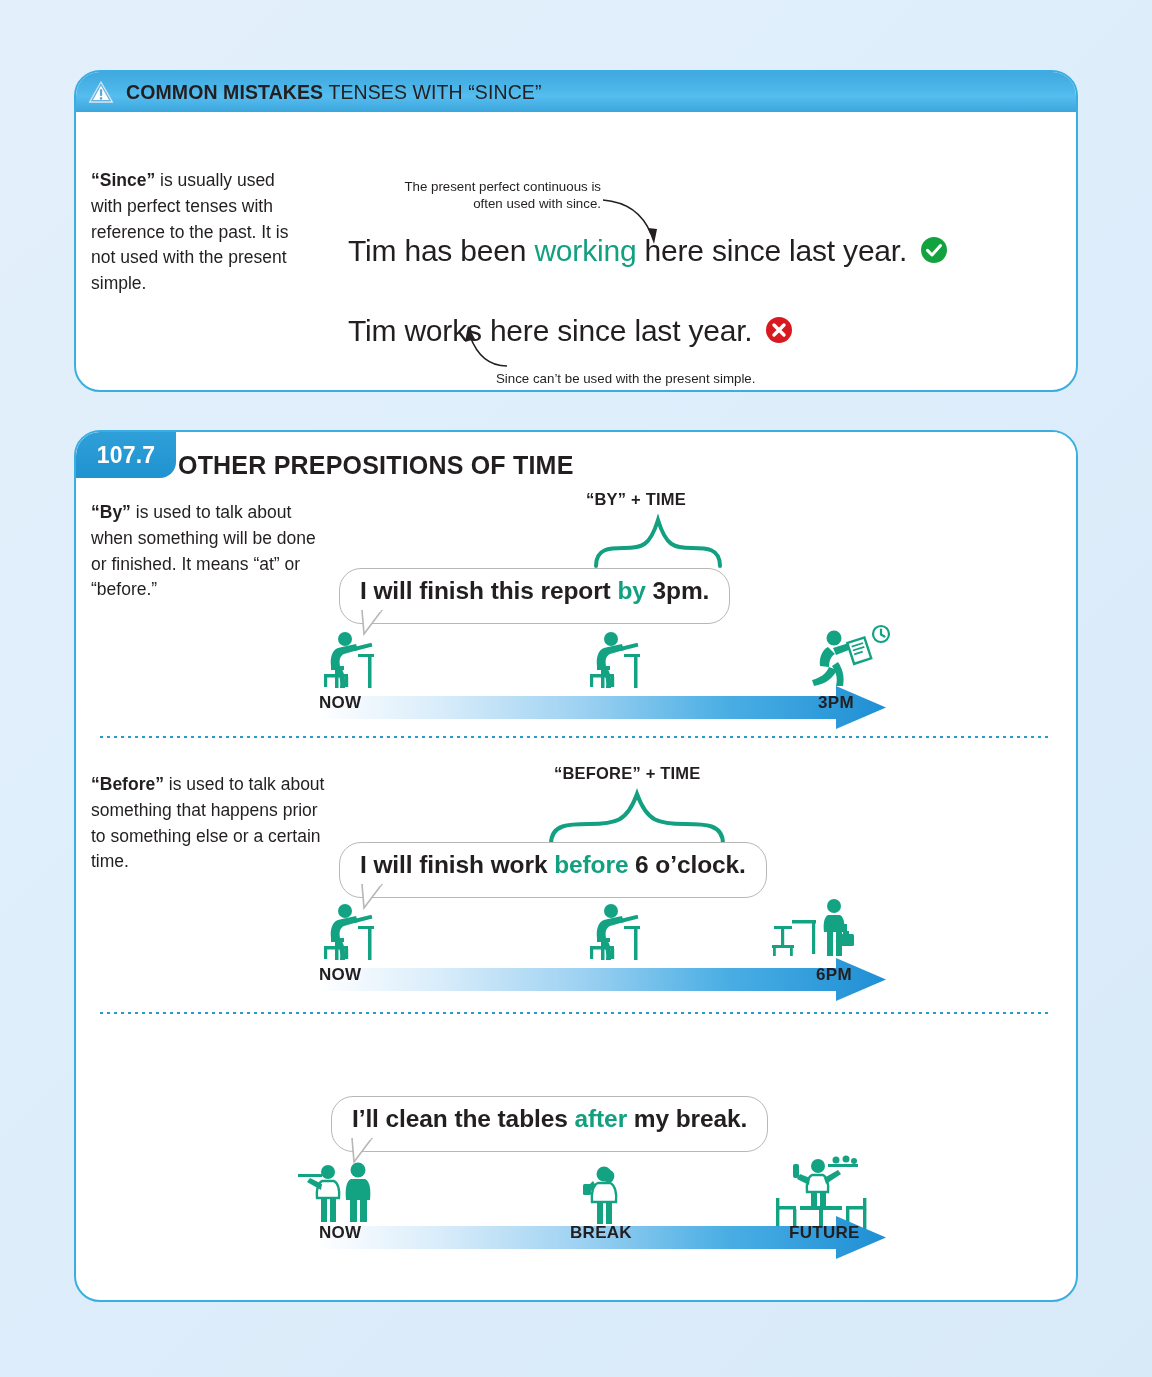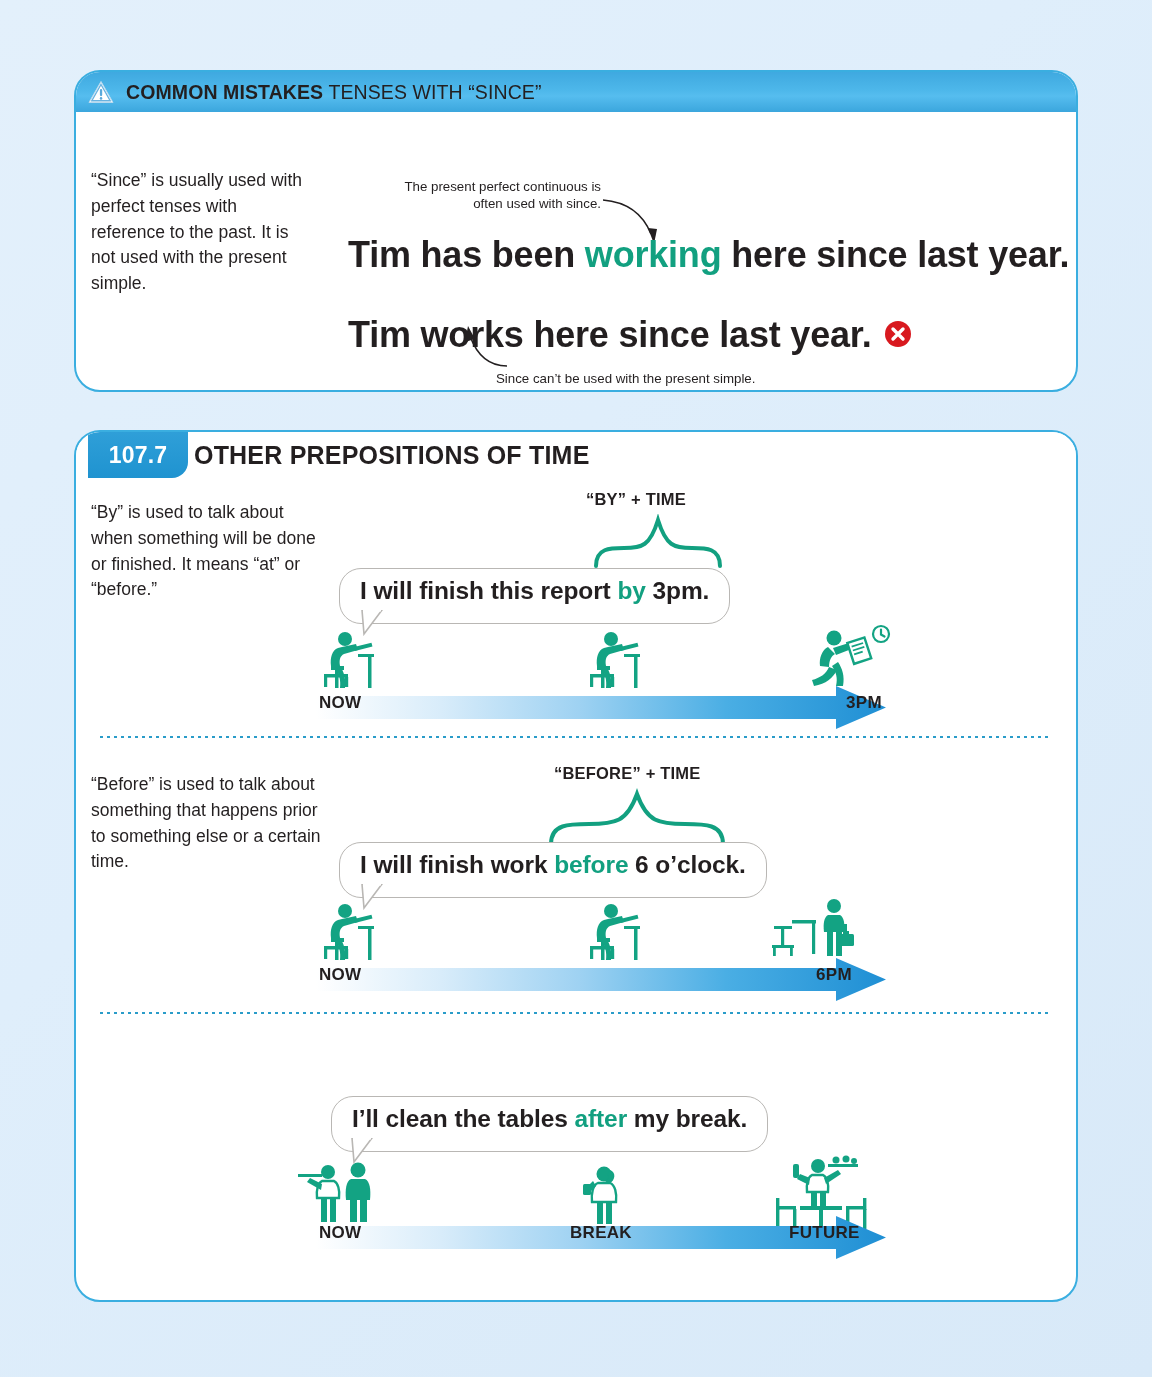--- a/index.html
+++ b/index.html
@@ -67,21 +67,21 @@
   .cm-body {
     position: relative;
     height: 278px;
   }
   .side-text {
     position: absolute;
     font-size: 17.5px;
     line-height: 25.8px;
     color: #231f20;
   }
-  .side-text b { font-weight: normal; }
+  .side-text b { font-weight: bold; }
   #since-sidetext {
     left: 15px;
     top: 56px;
     width: 215px;
   }
 
   .anno {
     position: absolute;
     font-size: 13.3px;
     line-height: 17px;
@@ -94,22 +94,22 @@
     text-align: right;
   }
   #anno-since-simple {
     left: 420px;
     top: 258px;
     white-space: nowrap;
   }
 
   .sentence {
     position: absolute;
-    font-size: 36px;
-    font-weight: bold;
+    font-size: 30px;
+    font-weight: normal;
     color: #231f20;
     white-space: nowrap;
     letter-spacing: -0.2px;
   }
   .sentence .hl { color: #12a080; }
   #sent-correct { left: 272px; top: 122px; }
   #sent-wrong { left: 272px; top: 202px; }
 
   .mark {
     display: inline-block;
@@ -126,43 +126,42 @@
   .mark svg { position: absolute; left: 0; top: 0; }
 
   
   .sec-header {
     position: relative;
     height: 46px;
     background: #ffffff;
   }
   .sec-num {
     position: absolute;
-    left: 12px;
+    left: 0;
     top: 0;
     width: 100px;
     height: 46px;
     background: linear-gradient(180deg, #2f9fd8 0%, #1f93d0 100%);
     border-bottom-right-radius: 16px;
     color: #ffffff;
     font-size: 23px;
     font-weight: bold;
     display: flex;
     align-items: center;
     justify-content: center;
     letter-spacing: 0.2px;
   }
   .sec-title {
     position: absolute;
     left: 102px;
-    top: 9px;
+    top: 19px;
     font-size: 25px;
     font-weight: bold;
     color: #231f20;
     letter-spacing: 0.2px;
-    margin-left: 16px;
   }
 
   
   .example {
     position: relative;
     height: 276px;
   }
   .example .side-text {
     left: 15px;
     width: 235px;
@@ -366,21 +365,21 @@
             <stop offset="22%" stop-color="#d8ecfa"></stop>
             <stop offset="46%" stop-color="#9fd2f2"></stop>
             <stop offset="72%" stop-color="#4aaee4"></stop>
             <stop offset="100%" stop-color="#1f8fd4"></stop>
           </linearGradient>
         </defs>
         <path d="M0 10 L520 10 L520 0 L570 21.5 L520 43 L520 33 L0 33 Z" fill="url(#tlgrad1)"></path>
       </svg>
     </div>
     <div class="tl-label" style="left:243px; top:215px;">NOW</div>
-    <div class="tl-label" style="left:742px; top:215px;margin-left:28px;">3PM</div>
+    <div class="tl-label" style="left:742px; top:215px;">3PM</div>
 
     <div class="divider" style="top:258px;"></div>
   </div>
 
   <div class="example" id="example-before">
     <div class="side-text" style="top:18px;"><b>“Before”</b><span> is used to talk about something that happens prior to something else or a certain time.</span></div>
 
     <div class="bracket-label" style="left:478px; top:10px;">“BEFORE” + TIME</div>
     <svg class="bracket-svg" style="left:473px; top:34px;" width="178" height="58">
       <path d="M2 56 C 2 36, 20 36, 40 36 C 66 36, 78 34, 88 6 C 98 34, 110 36, 136 36 C 156 36, 174 36, 174 56" fill="none" stroke="#12a080" stroke-width="4" stroke-linecap="round"></path>

